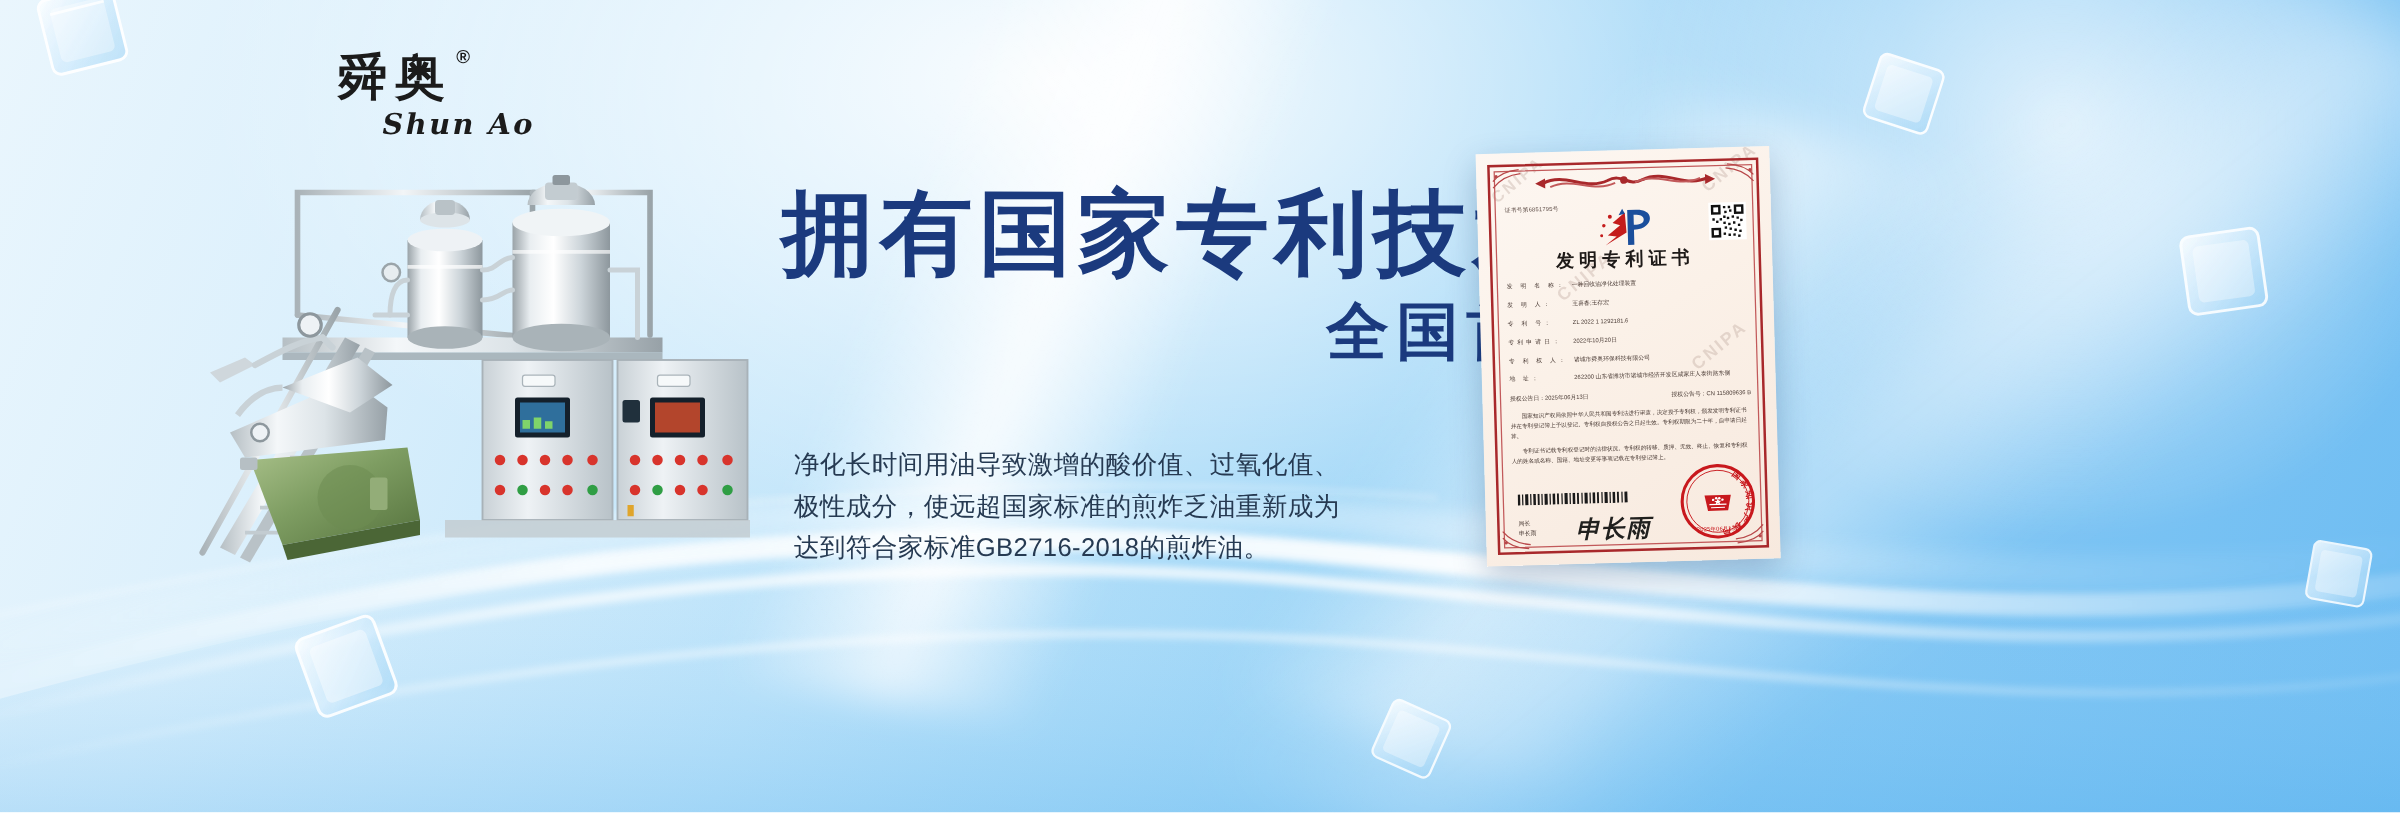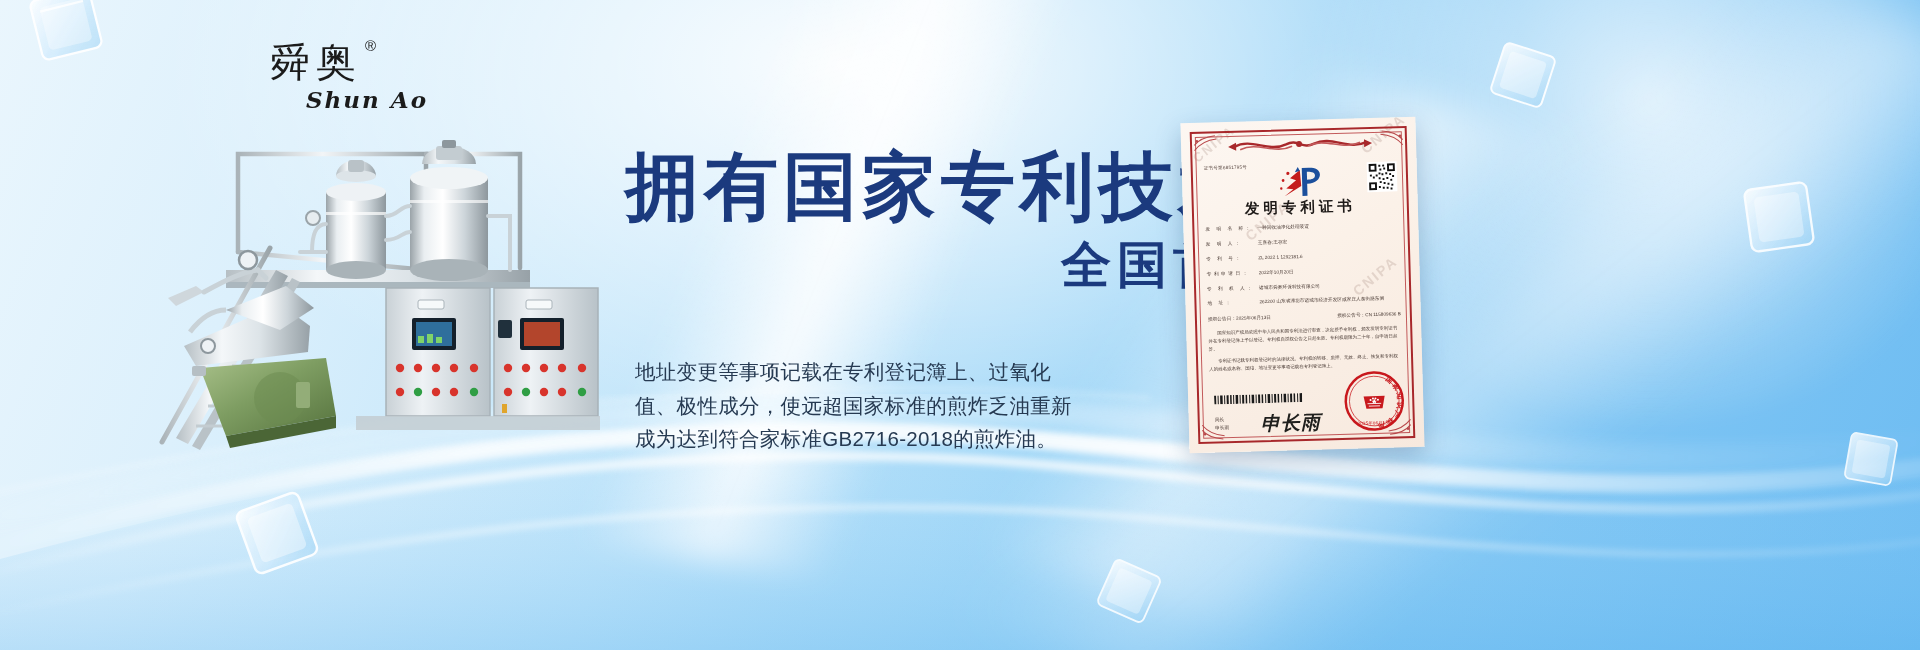--- a/index.html
+++ b/index.html
@@ -32,21 +32,21 @@
 
   
   .cube{position:absolute;pointer-events:none;}
 
   
   .machine{position:absolute;left:130px;top:120px;width:520px;height:340px;}
 
   
   .logo{position:absolute;left:270px;top:42px;width:190px;}
   .logo-cn{font-family:"DejaVu Serif","Liberation Serif",serif;font-size:40px;color:#1b1b1b;
-    letter-spacing:6px;line-height:1;position:relative;display:inline-block;font-weight:400;}
+    letter-spacing:6px;line-height:1;position:relative;display:inline-block;font-weight:700;}
   .logo-reg{position:absolute;top:-4px;right:-20px;font-size:15px;font-family:"Liberation Sans",sans-serif;}
   .logo-en{font-family:"DejaVu Serif","Liberation Serif",serif;font-size:23px;font-style:italic;
     font-weight:700;color:#1b1b1b;letter-spacing:2px;margin-top:4px;padding-left:4px;margin-left:32px;}
 
   
   .copy{position:absolute;left:625px;top:148px;width:700px;}
   .headline{font-size:74px;font-weight:700;color:#1b3a7e;letter-spacing:5px;line-height:1.06;
     margin:0;white-space:nowrap;}
   .subhead{font-size:50px;font-weight:700;color:#1b3a7e;letter-spacing:6px;line-height:1.1;
     margin:12px 0 0 0;text-align:right;padding-right:40px;}
@@ -322,21 +322,21 @@
     <div class="logo-cn">
       <span>舜奥</span>
       <span class="logo-reg">®</span>
     </div>
     <div class="logo-en">Shun Ao</div>
   </div>
 
   <div class="copy">
     <h1 class="headline">拥有国家专利技术</h1>
     <div class="subhead">全国首发</div>
-    <p class="body-copy">地址变更等事项记载在专利登记簿上、过氧化值、极性成分，使远超国家标准的煎炸乏油重新成为达到符合家标准GB2716-2018的煎炸油。</p>
+    <p class="body-copy">净化长时间用油导致激增的酸价值、过氧化值、极性成分，使远超国家标准的煎炸乏油重新成为达到符合家标准GB2716-2018的煎炸油。</p>
   </div>
 
   <div class="cert-wrap">
     <div class="cert">
 
       <div class="wm" style="left:8px;top:14px;font-size:13px;">CNIPA</div>
       <div class="wm" style="right:6px;top:8px;font-size:14px;">CNIPA</div>
       <div class="wm" style="left:58px;top:92px;font-size:14px;">CNIPA</div>
       <div class="wm" style="right:18px;top:150px;font-size:14px;">CNIPA</div>
 

